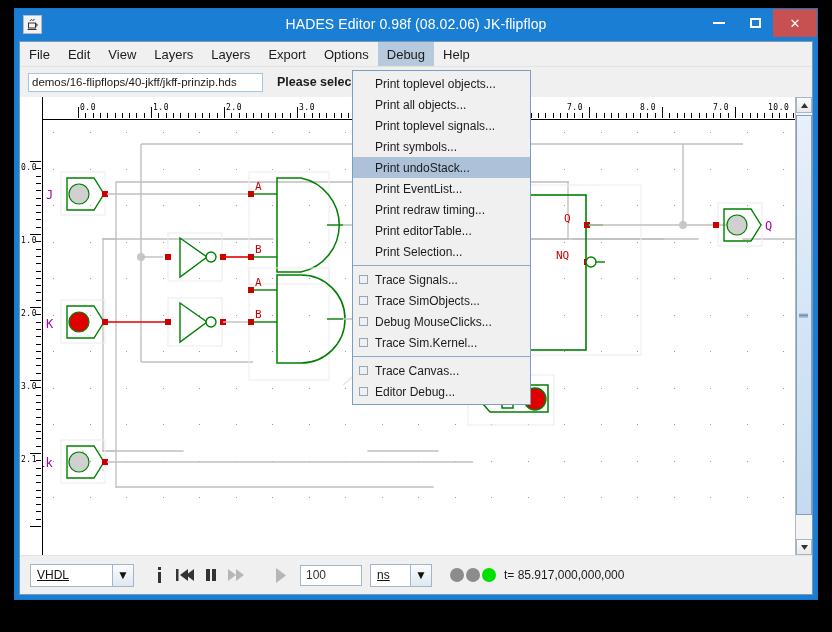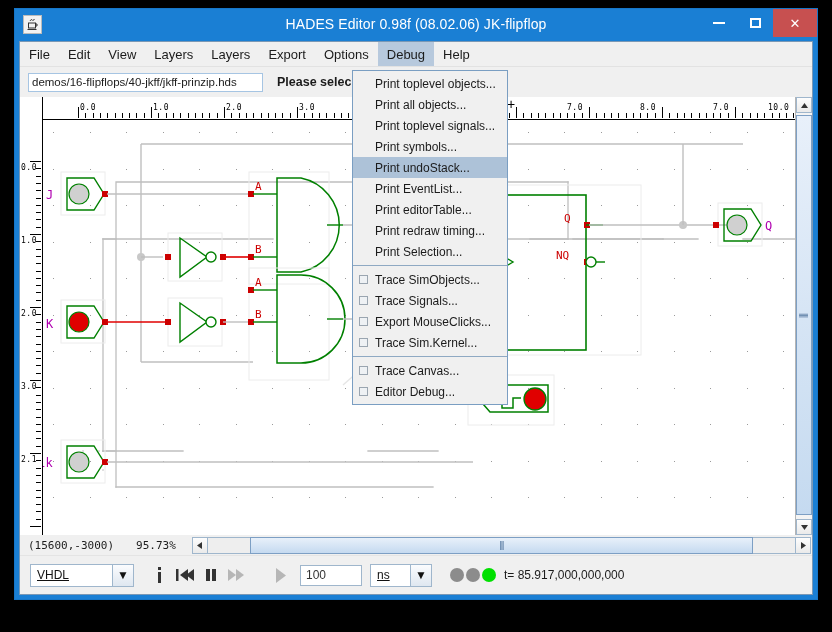--- a/index.html
+++ b/index.html
@@ -83,21 +83,21 @@
   .combo .val{padding:0 6px;white-space:nowrap;text-decoration:underline;}
   .combo .arw{width:20px;height:100%;background:linear-gradient(#fbfcfe,#dfe7f0);
               border-left:1px solid #9fb6cc;display:flex;align-items:center;justify-content:center;}
   .tbtn{width:26px;height:26px;display:flex;align-items:center;justify-content:center;color:#333;}
   .numfield{width:62px;height:21px;background:#fff;border:1px solid #9fb6cc;box-sizing:border-box;
             font-size:12px;color:#333;display:flex;align-items:center;padding-left:5px;}
   .led{width:14px;height:14px;border-radius:50%;display:inline-block;}
   .simtime{font-size:12px;color:#1b1b1b;margin-left:8px;white-space:nowrap;}
 
   
-  .dropdown{position:absolute;left:337px;top:61px;width:156px;background:#f0f0f0;
+  .dropdown{position:absolute;left:337px;top:61px;width:179px;background:#f0f0f0;
             border:1px solid #7a9ec2;box-sizing:border-box;z-index:50;padding:2px 0;}
   .dd-item{height:21px;display:flex;align-items:center;padding-left:22px;
            font-size:12px;color:#1b1b1b;white-space:nowrap;}
   .dd-item.sel{background:#adc2d8;}
   .dd-item .cb{position:absolute;left:6px;width:9px;height:9px;border:1px solid #9aa5b0;
                background:#eef1f4;box-sizing:border-box;}
   .dd-item.check{position:relative;}
   .dd-sep{height:1px;background:#8fa9c3;margin:3px 0;}
 </style>
 </head>
@@ -752,41 +752,20 @@
           <div class="grip" style="transform:rotate(90deg);">|||</div>
         </div>
         <div class="sb-btn" style="position:absolute;left:0;right:0;bottom:0;height:16px;">
           <svg width="7" height="5" viewBox="0 0 7 5">
                 <path d="M3.5 5 L0 0 L7 0 Z" fill="#333"></path>
               </svg>
         </div>
       </div>
     </div>
 
-    <div class="statusrow">
-      <div class="coords">(15600,-3000)</div>
-      <div class="zoomlvl">95.73%</div>
-      <div class="hscroll" style="flex:1 1 auto;margin-left:16px;margin-right:1px;">
-        <div class="sb-btn">
-          <svg width="5" height="7" viewBox="0 0 5 7">
-                <path d="M0 3.5 L5 0 L5 7 Z" fill="#333"></path>
-              </svg>
-        </div>
-        <div style="width:42px;background:#eeeeee;border-top:1px solid #9fb6cc;border-bottom:1px solid #9fb6cc;"></div>
-        <div class="sb-thumb" style="flex:1 1 auto;">
-          <span class="grip">|||</span>
-        </div>
-        <div style="width:42px;background:#eeeeee;border-top:1px solid #9fb6cc;border-bottom:1px solid #9fb6cc;"></div>
-        <div class="sb-btn">
-          <svg width="5" height="7" viewBox="0 0 5 7">
-                <path d="M5 3.5 L0 0 L0 7 Z" fill="#333"></path>
-              </svg>
-        </div>
-      </div>
-    </div>
 
     <div class="bottombar">
       <div class="combo" style="width:104px;">
         <span class="val" style="flex:1;">VHDL</span>
         <span class="arw">▼</span>
       </div>
 
       <div style="width:12px;"></div>
       <div class="tbtn">
         <svg width="5" height="16" viewBox="0 0 5 16">
@@ -835,35 +814,35 @@
 
   </div>
 
   <div class="dropdown">
     <div class="dd-item">Print toplevel objects...</div>
     <div class="dd-item">Print all objects...</div>
     <div class="dd-item">Print toplevel signals...</div>
     <div class="dd-item">Print symbols...</div>
     <div class="dd-item sel">Print undoStack...</div>
     <div class="dd-item">Print EventList...</div>
+    <div class="dd-item">Print redraw timing...</div>
     <div class="dd-item">Print editorTable...</div>
-    <div class="dd-item">Print redraw timing...</div>
     <div class="dd-item">Print Selection...</div>
     <div class="dd-sep"></div>
     <div class="dd-item check">
       <span class="cb"></span>
-      <span>Trace SimObjects...</span>
+      <span>Trace Signals...</span>
     </div>
     <div class="dd-item check">
       <span class="cb"></span>
-      <span>Trace Signals...</span>
+      <span>Trace SimObjects...</span>
     </div>
     <div class="dd-item check">
       <span class="cb"></span>
-      <span>Export MouseClicks...</span>
+      <span>Debug MouseClicks...</span>
     </div>
     <div class="dd-item check">
       <span class="cb"></span>
       <span>Trace Sim.Kernel...</span>
     </div>
     <div class="dd-sep"></div>
     <div class="dd-item check">
       <span class="cb"></span>
       <span>Trace Canvas...</span>
     </div>

